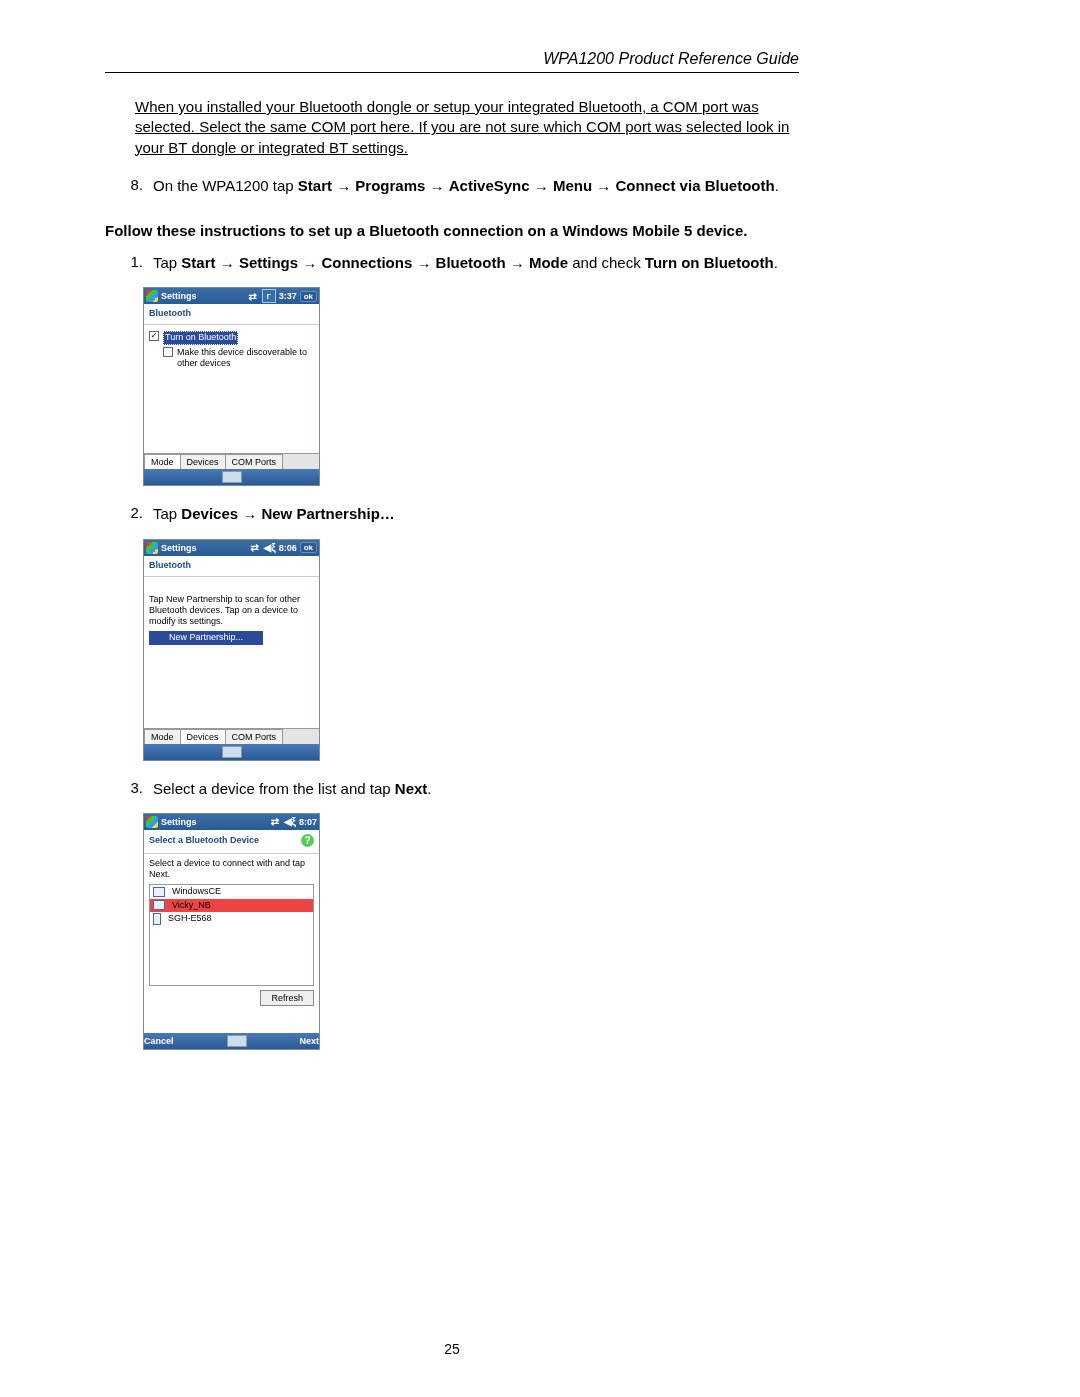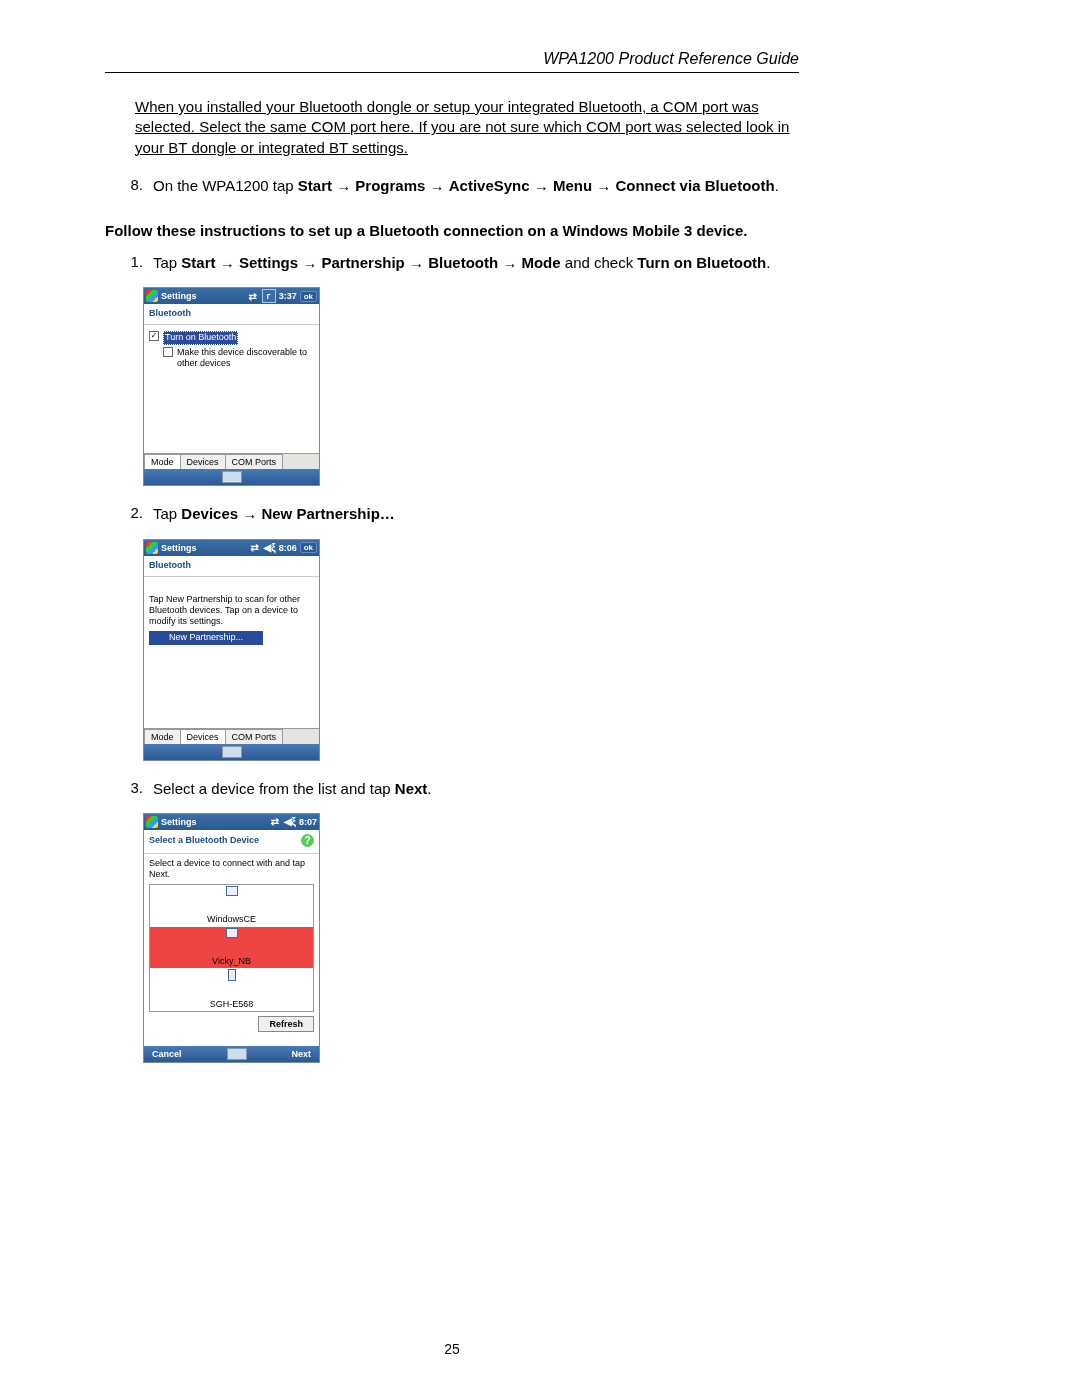--- a/index.html
+++ b/index.html
@@ -117,49 +117,48 @@
   }
   .wm-check input:checked::after {
     content:"✓"; display:block; font-size:8px; line-height:8px; text-align:center;
   }
   .wm-check label { flex:1; }
   .wm-hl { background:#2a4a9a; color:#fff; border:1px dotted #fff; padding:0 1px; display:inline-block;}
   .wm-listarea {
     border:1px solid #999; min-height:100px; margin-top:4px; padding:0;
   }
   .wm-li {
-    display:flex; align-items:center; gap:18px; padding:1px 3px;
+    display:flex; align-items:center; gap:7px; padding:1px 3px;
     font-size:9px;
-    flex-direction:column;
   }
   .wm-li.sel { background:#ef4444; }
   .dev-ic {
     width:10px; height:8px; border:1px solid #3a6ea5; background:#eef;
   }
   .dev-ic.phone { width:6px; height:10px; }
   .wm-tabs {
     display:flex; border-top:1px solid #999; background:#e4e4e0;
     font-size:9px;
   }
   .wm-tab {
     padding:2px 6px; border:1px solid #999; border-bottom:none;
     background:#f0f0ec; margin-right:-1px;
   }
   .wm-tab.active { background:#fff; border-top:1px solid #999; }
   .wm-bottombar {
     background: linear-gradient(#4a7ab5, #2a5a95);
     height: 16px;
     display:flex; align-items:center; justify-content:space-between;
-    padding:0 8px;
+    padding:0 0;
   }
   .wm-kbd {
     width:18px; height:10px; background:#cde; border:1px solid #89a;
   }
   .wm-btn-sm {
-    border:1px solid #888; background:#efefef; font-size:9px; font-weight:bold;
+    border:1px solid #888; background:#efefef; font-size:9px; font-weight:normal;
     padding:2px 10px; margin:4px 0; float:right;
   }
   .wm-soft {
     color:#fff; font-weight:bold; font-size:9px;
   }
   .clearfix::after { content:""; display:block; clear:both; }
   .new-part {
     background:#2a4a9a; color:#fff; padding:1px 20px; display:inline-block;
     font-size:9px;
   }
@@ -171,25 +170,25 @@
 <div class="page">
   <div class="header-line">WPA1200 Product Reference Guide</div>
 
   <div class="para">When you installed your Bluetooth dongle or setup your integrated Bluetooth, a COM port was selected. Select the same COM port here. If you are not sure which COM port was selected look in your BT dongle or integrated BT settings.</div>
 
   <div class="ol-item">
     <div class="ol-num">8.</div>
     <div class="ol-body" id="step8-body">On the WPA1200 tap <strong>Start</strong><span class="arrow"> → </span><strong>Programs</strong><span class="arrow"> → </span><strong>ActiveSync</strong><span class="arrow"> → </span><strong>Menu</strong><span class="arrow"> → </span><strong>Connect via Bluetooth</strong>.</div>
   </div>
 
-  <div class="bold-para">Follow these instructions to set up a Bluetooth connection on a Windows Mobile 3 device.</div>
+  <div class="bold-para">Follow these instructions to set up a Bluetooth connection on a Windows Mobile 5 device.</div>
 
   <div class="ol-item">
     <div class="ol-num">1.</div>
-    <div class="ol-body" id="step1-body">Tap <strong>Start</strong><span class="arrow"> → </span><strong>Settings</strong><span class="arrow"> → </span><strong>Partnership</strong><span class="arrow"> → </span><strong>Bluetooth</strong><span class="arrow"> → </span><strong>Mode</strong> and check <strong>Turn on Bluetooth</strong>.</div>
+    <div class="ol-body" id="step1-body">Tap <strong>Start</strong><span class="arrow"> → </span><strong>Settings</strong><span class="arrow"> → </span><strong>Connections</strong><span class="arrow"> → </span><strong>Bluetooth</strong><span class="arrow"> → </span><strong>Mode</strong> and check <strong>Turn on Bluetooth</strong>.</div>
   </div>
 
   <div class="wm">
     <div class="wm-titlebar">
       <span class="wm-flag"></span>
       <span class="wm-title">Settings</span>
       <span class="wm-ti">
         <span class="wm-ic">⇄</span>
         <span class="wm-ic" style="background:#3a6ea5;border:1px solid #9cf;font-size:7px;">Г</span>
         <span>3:37</span>

